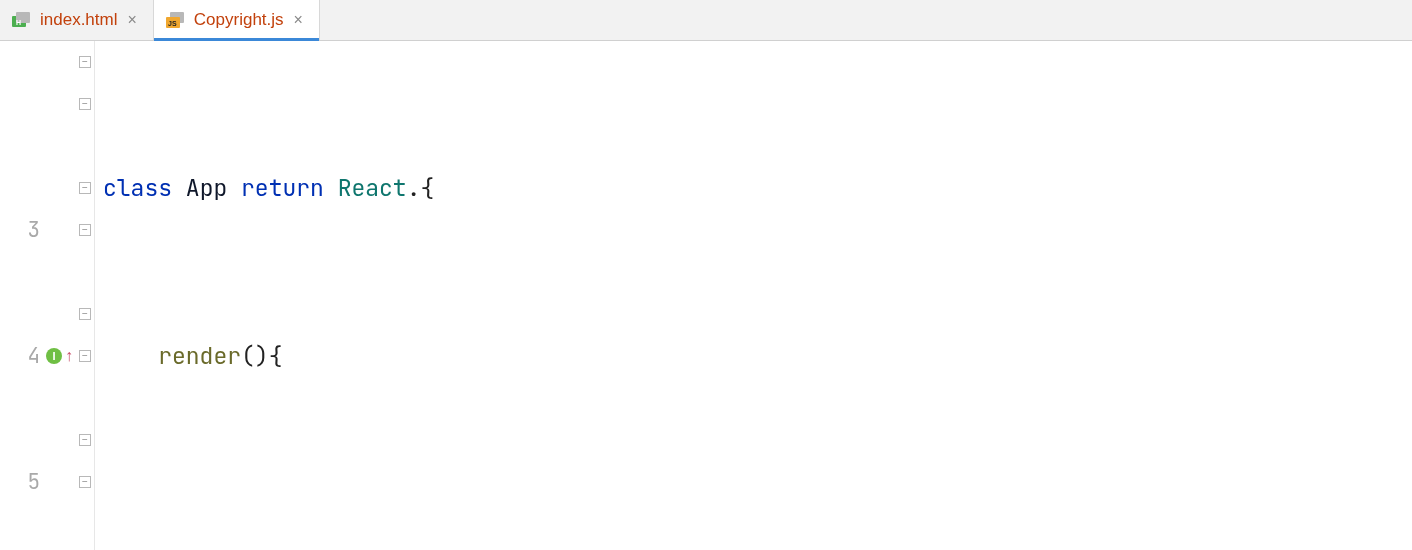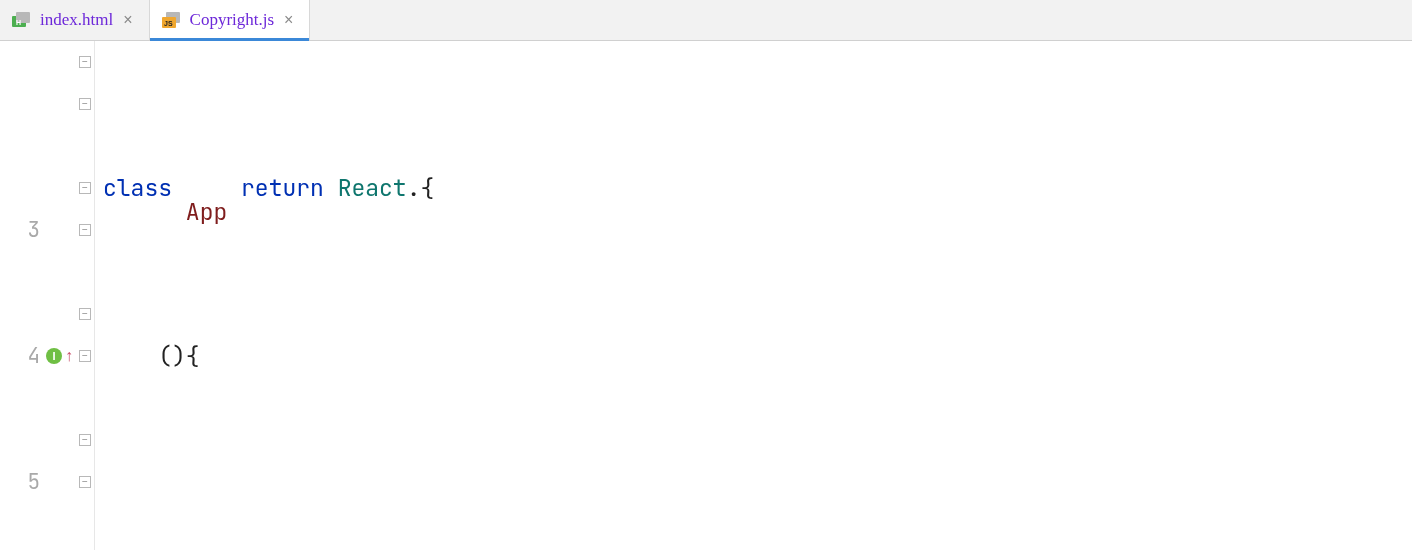--- a/index.html
+++ b/index.html
@@ -39,23 +39,23 @@
     left: 0; right: 0; bottom: -1px;
     height: 3px;
     background: #3b88d8;
   }
   .tab .filetype-icon {
     width: 20px; height: 20px; position: relative;
     display:flex; align-items:center; justify-content:center;
   }
   .tab .filetype-icon svg { width:20px; height:20px; }
   .tab-label {
-    font-family: Liberation Serif, serif;
+    font-family: Liberation Sans, sans-serif;
     font-size: 17px;
-    color: #6d28d9;
+    color: #c2410c;
   }
   .tab-close {
     font-family: -apple-system, sans-serif;
     font-size: 16px;
     color: #8a8a8a;
     padding: 2px 2px;
     line-height:1;
   }
 
   
@@ -135,21 +135,21 @@
   }
   .indent-guide {
     display:inline-block;
     border-left:1px solid #e8e8e8;
     height:42px;
     vertical-align:top;
   }
 
   
   .kw   { color:#0030b3; }           
-  .ident{ color:#7f1d1d;margin-top:24px; }
+  .ident{ color:#0f172a; }
   .fn   { color:#6a6a2a; } 
   .punct{ color:#222; }
   .ns   { color:#0f766e; }           
 
 </style>
 </head>
 <body>
 
 <div class="tabbar">
   <div class="tab">
@@ -208,21 +208,21 @@
     
     
     
   </div>
 
   
   <div class="code">
 
     <div class="code-row"><span class="kw">class</span><span> </span><span class="ident">App</span><span> </span><span class="kw">return</span><span> </span><span class="ns">React</span><span class="punct">.</span><span class="punct">{</span></div>
 
-    <div class="code-row"><span>    </span><span class="punct">()</span><span class="punct">{</span></div>
+    <div class="code-row"><span>    </span><span class="fn">render</span><span class="punct">()</span><span class="punct">{</span></div>
 
 
     
 
     
 
     
 
     
 

